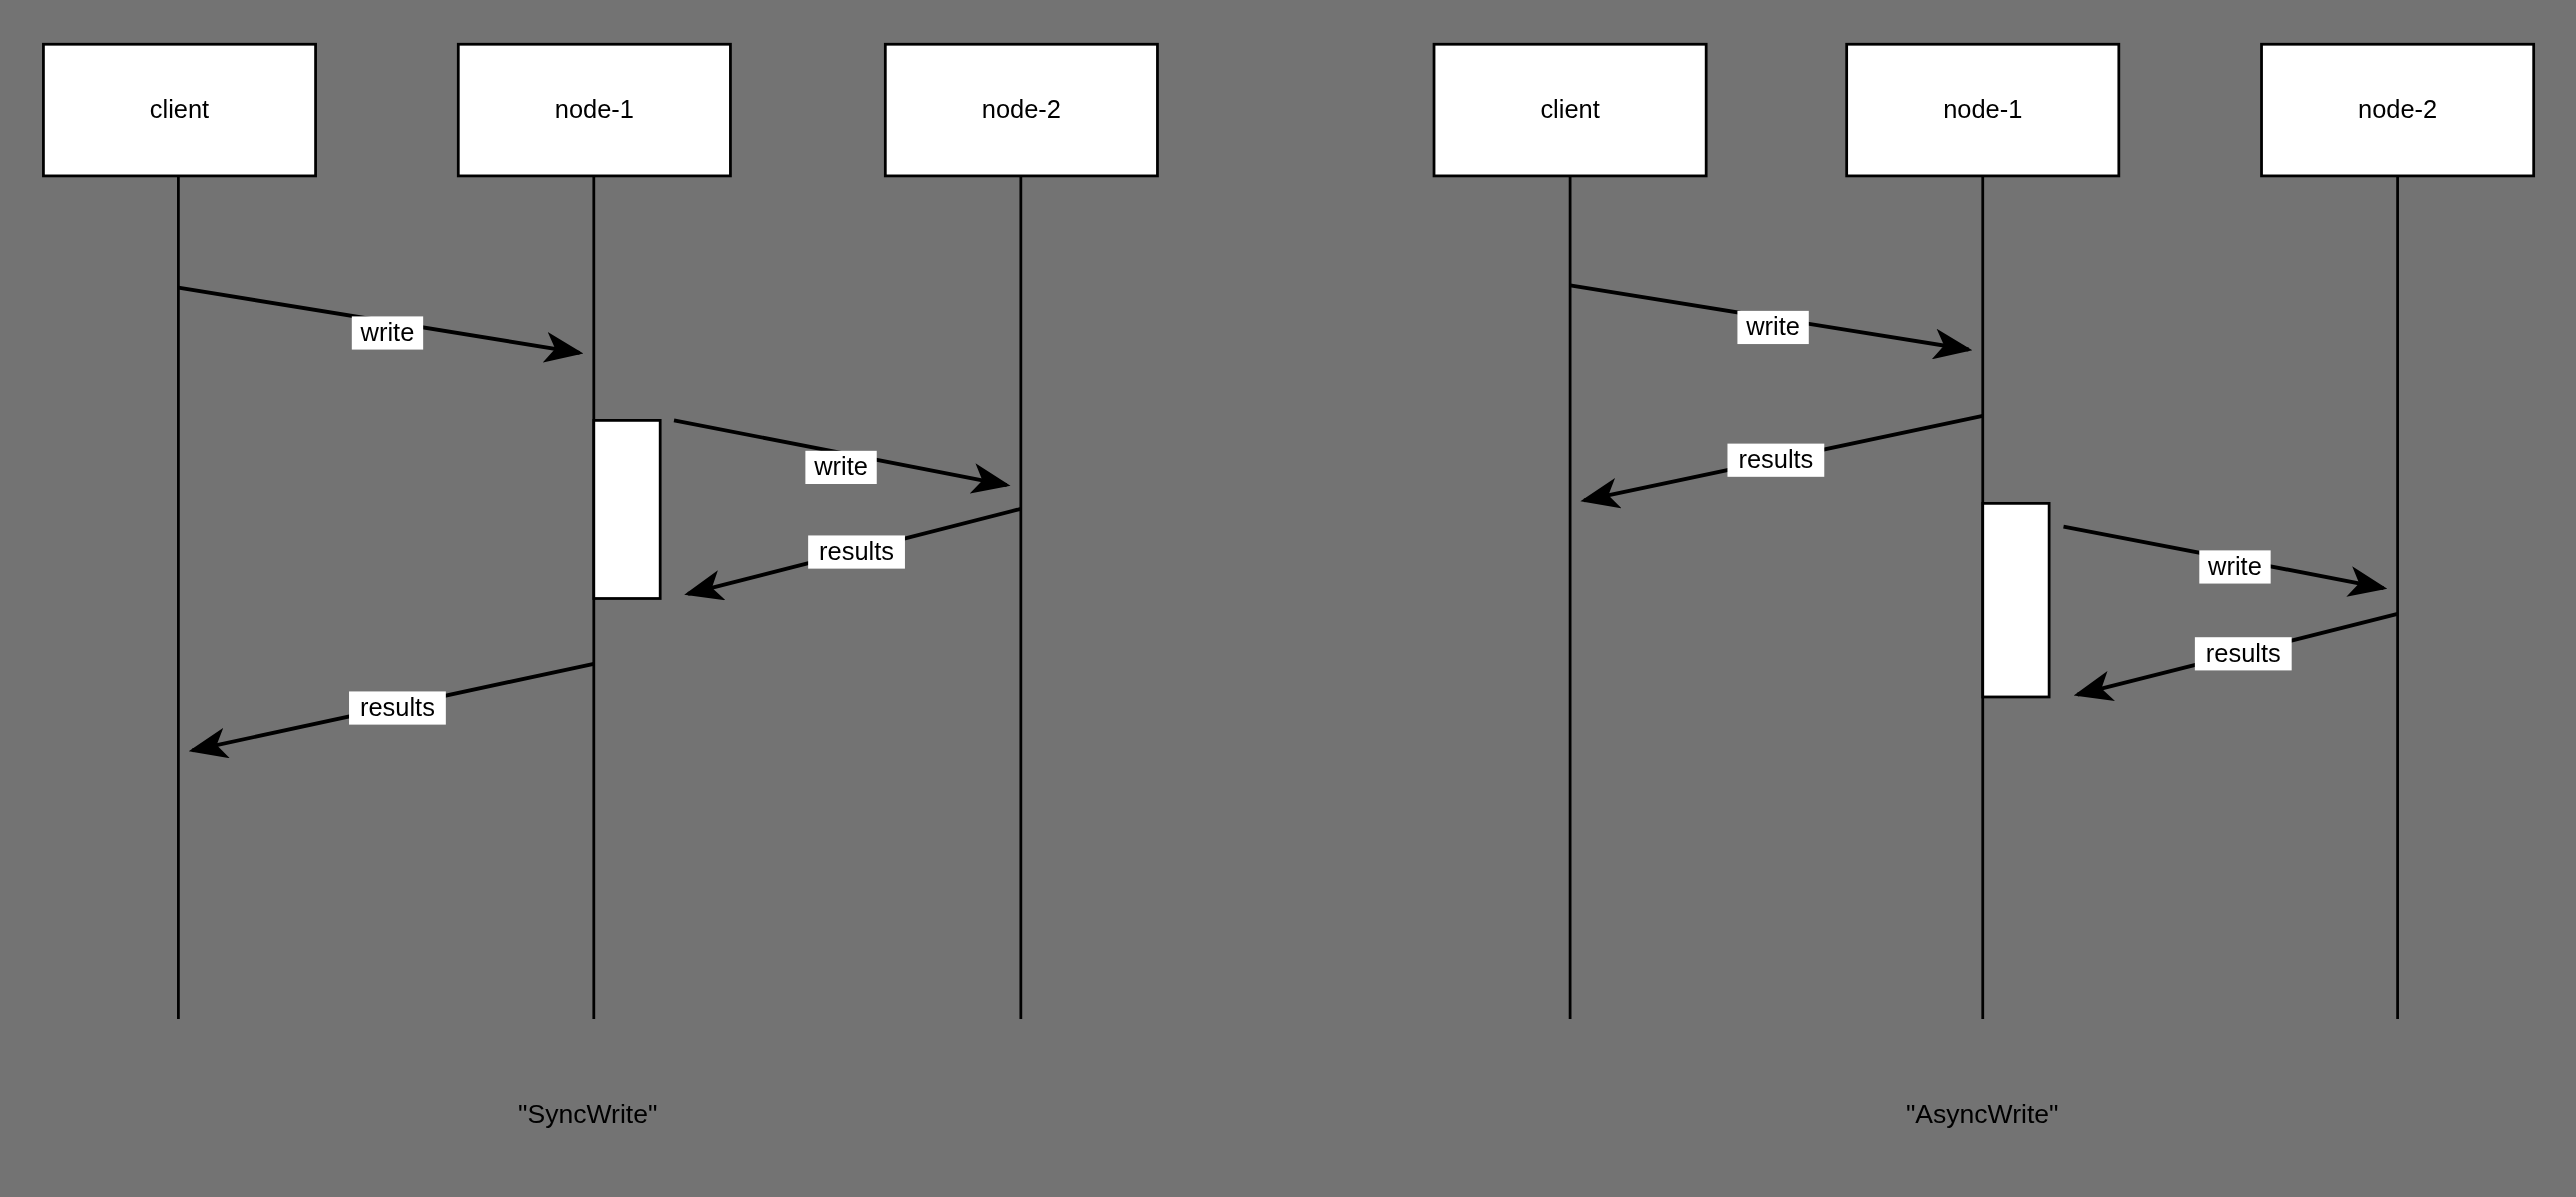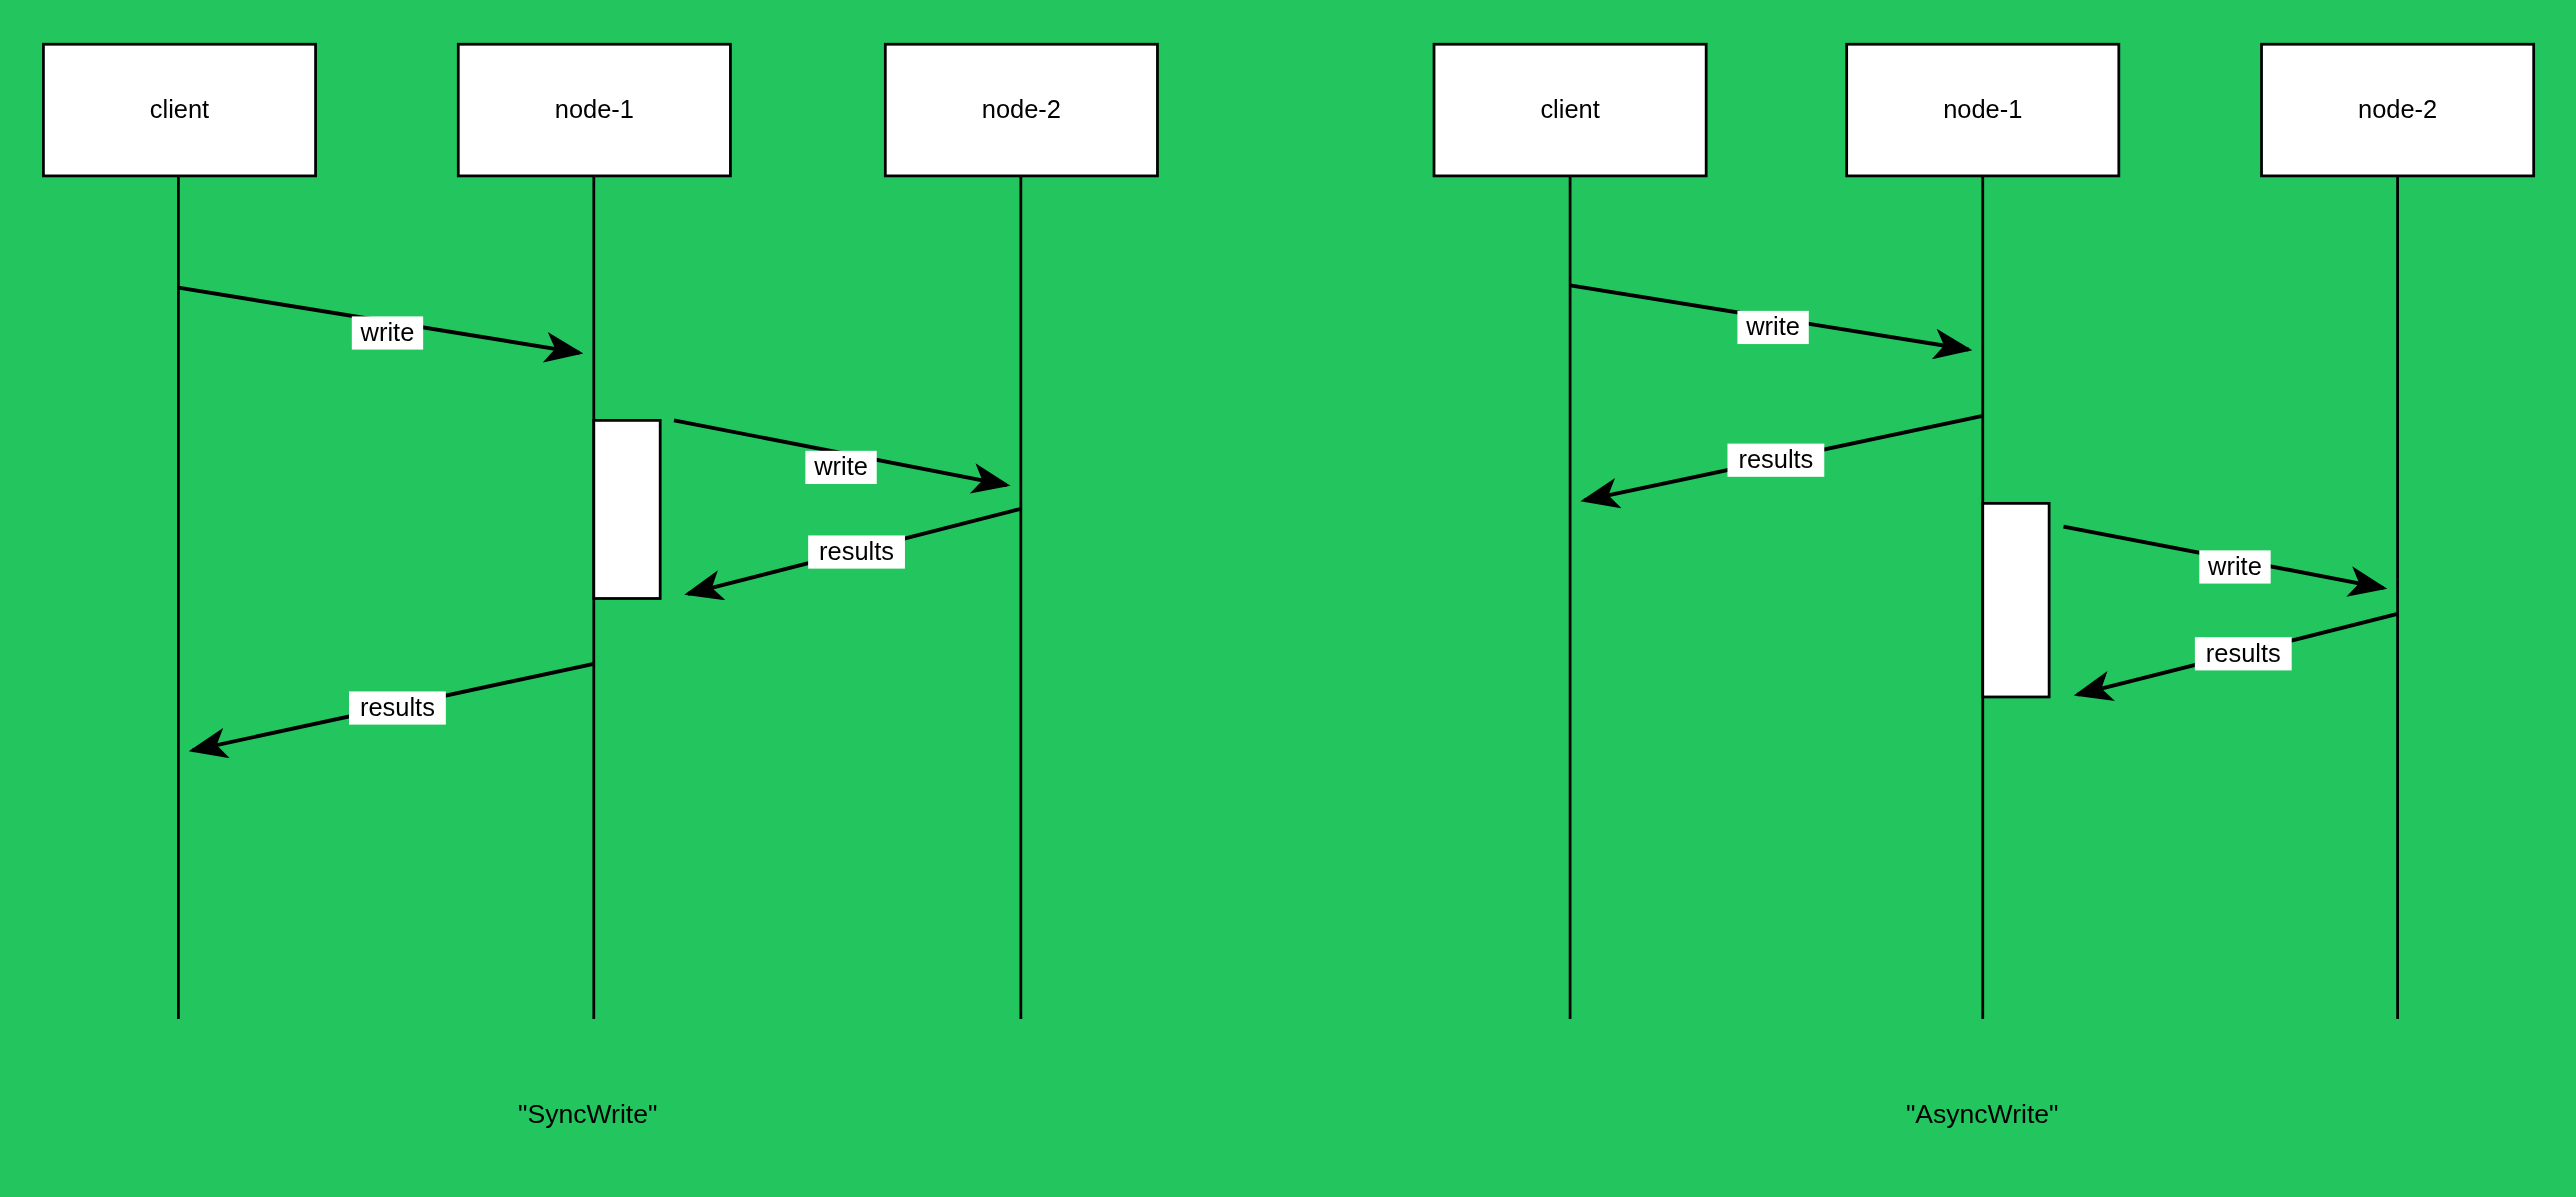--- a/index.html
+++ b/index.html
@@ -11,21 +11,21 @@
     width: 2576px;
     height: 1197px;
     font-family: "Liberation Sans", sans-serif;
     color: #000000;
     overflow: hidden;
   }
   #canvas {
     position: relative;
     width: 2576px;
     height: 1197px;
-    background: #22c55e;
+    background: #737373;
   }
   .diagram-svg {
     position: absolute;
     top: 0;
     left: 0;
     width: 2576px;
     height: 1197px;
   }
   .participant-label {
     font-size: 46px;

